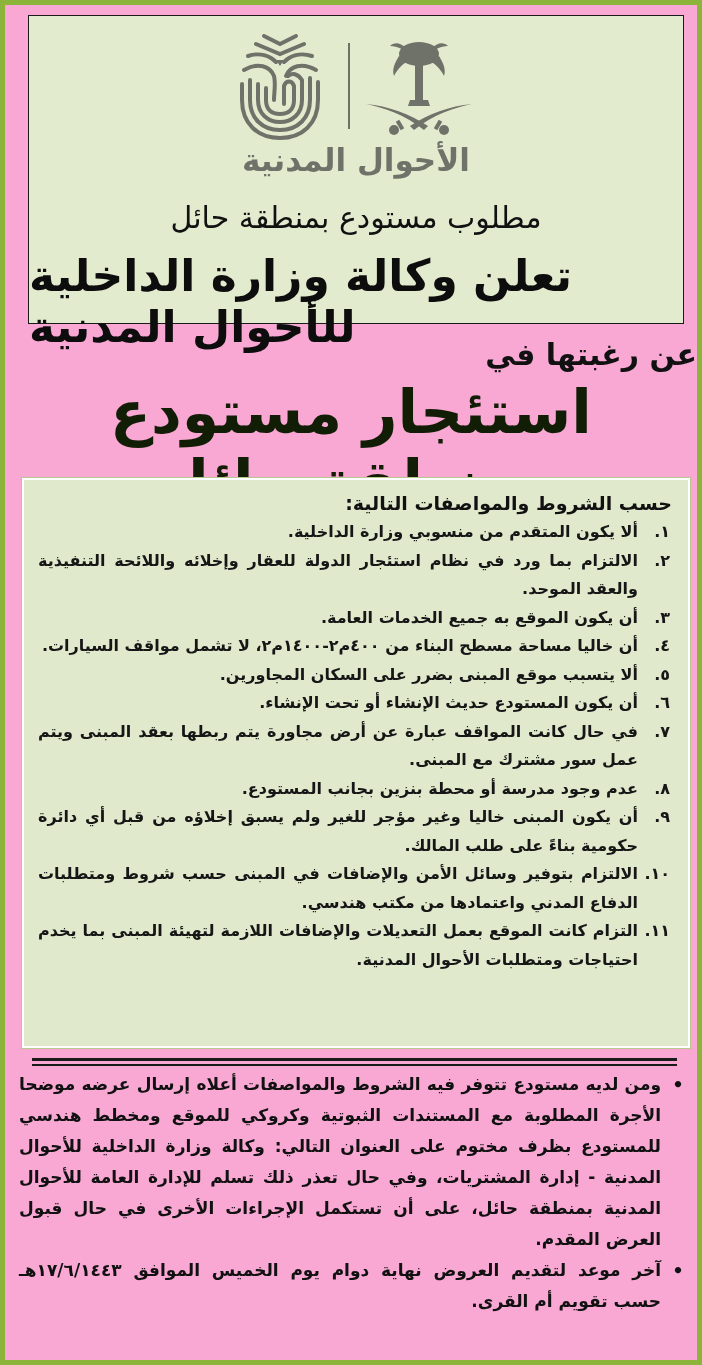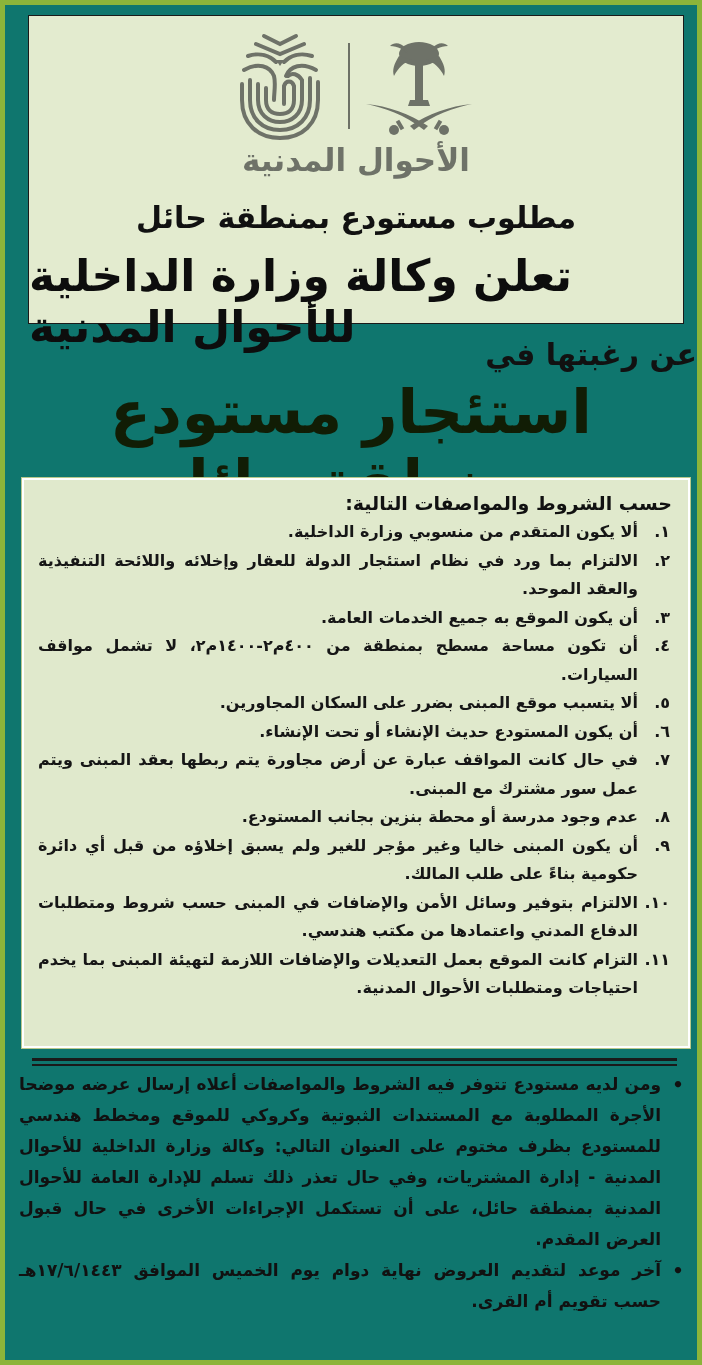--- a/index.html
+++ b/index.html
@@ -6,21 +6,21 @@
     html, body { width: 702px; height: 1365px; overflow: hidden; }
     body {
       background: #c4d396;
       font-family: "DejaVu Sans", sans-serif;
       direction: rtl;
       position: relative;
     }
     .outer-frame {
       position: absolute; left: 0; top: 0; width: 702px; height: 1365px;
       border: 5px solid #8cb43a;
-      background: #0f766e;
+      background: #f9a8d4;
     }
     .header-box {
       position: absolute; left: 23px; top: 10px; width: 656px; height: 309px;
       background: #e3ebcf;
       border: 1.5px solid #1a1a1a;
     }
     .logo-row {
       position: absolute; left: 0; right: 0; top: 10px; height: 120px;
       display: flex; justify-content: center; align-items: center; gap: 0;
       direction: ltr;
@@ -28,21 +28,21 @@
     .logo-fingerprint { width: 84px; height: 112px; margin-right: 26px; }
     .logo-divider { width: 1.5px; height: 86px; background: #6d7166; margin-right: 14px; }
     .logo-emblem { width: 110px; height: 104px; }
     .logo-text {
       position: absolute; left: 0; right: 0; top: 126px;
       text-align: center; font-size: 31px; font-weight: bold;
       color: #6e7268; letter-spacing: 0;
     }
     .header-subtitle {
       position: absolute; left: 0; right: 0; top: 184px;
-      text-align: center; font-size: 30px; font-weight: bold; color: #111;
+      text-align: center; font-size: 30px; font-weight: normal; color: #111;
     }
     .header-title {
       position: absolute; left: 0; right: 0; top: 234px;
       text-align: left; font-size: 44px; font-weight: bold; color: #0d0d0d;
       letter-spacing: -0.5px;
     }
     .intro-line {
       position: absolute; left: 0; right: 0; top: 332px;
       text-align: right; font-size: 30px; font-weight: bold; color: #111;
     }
@@ -147,21 +147,21 @@
       <li class="condition-item">
           <span class="condition-num">٢.</span>
           <span class="condition-text">الالتزام بما ورد في نظام استئجار الدولة للعقار وإخلائه واللائحة التنفيذية والعقد الموحد.</span>
         </li>
       <li class="condition-item">
           <span class="condition-num">٣.</span>
           <span class="condition-text">أن يكون الموقع به جميع الخدمات العامة.</span>
         </li>
       <li class="condition-item">
           <span class="condition-num">٤.</span>
-          <span class="condition-text">أن تكون مساحة مسطح بمنطقة من ٤٠٠م٢-١٤٠٠م٢، لا تشمل مواقف السيارات.</span>
+          <span class="condition-text">أن خاليا مساحة مسطح البناء من ٤٠٠م٢-١٤٠٠م٢، لا تشمل مواقف السيارات.</span>
         </li>
       <li class="condition-item">
           <span class="condition-num">٥.</span>
           <span class="condition-text">ألا يتسبب موقع المبنى بضرر على السكان المجاورين.</span>
         </li>
       <li class="condition-item">
           <span class="condition-num">٦.</span>
           <span class="condition-text">أن يكون المستودع حديث الإنشاء أو تحت الإنشاء.</span>
         </li>
       <li class="condition-item">

